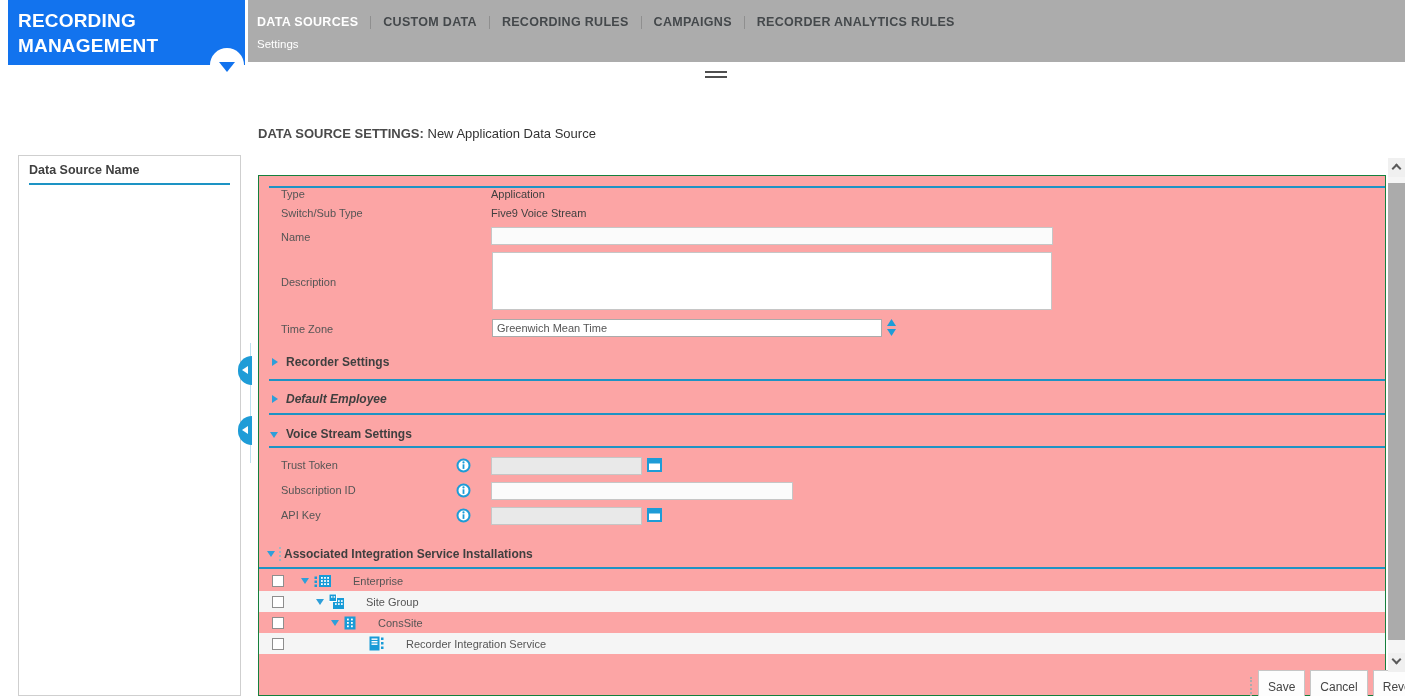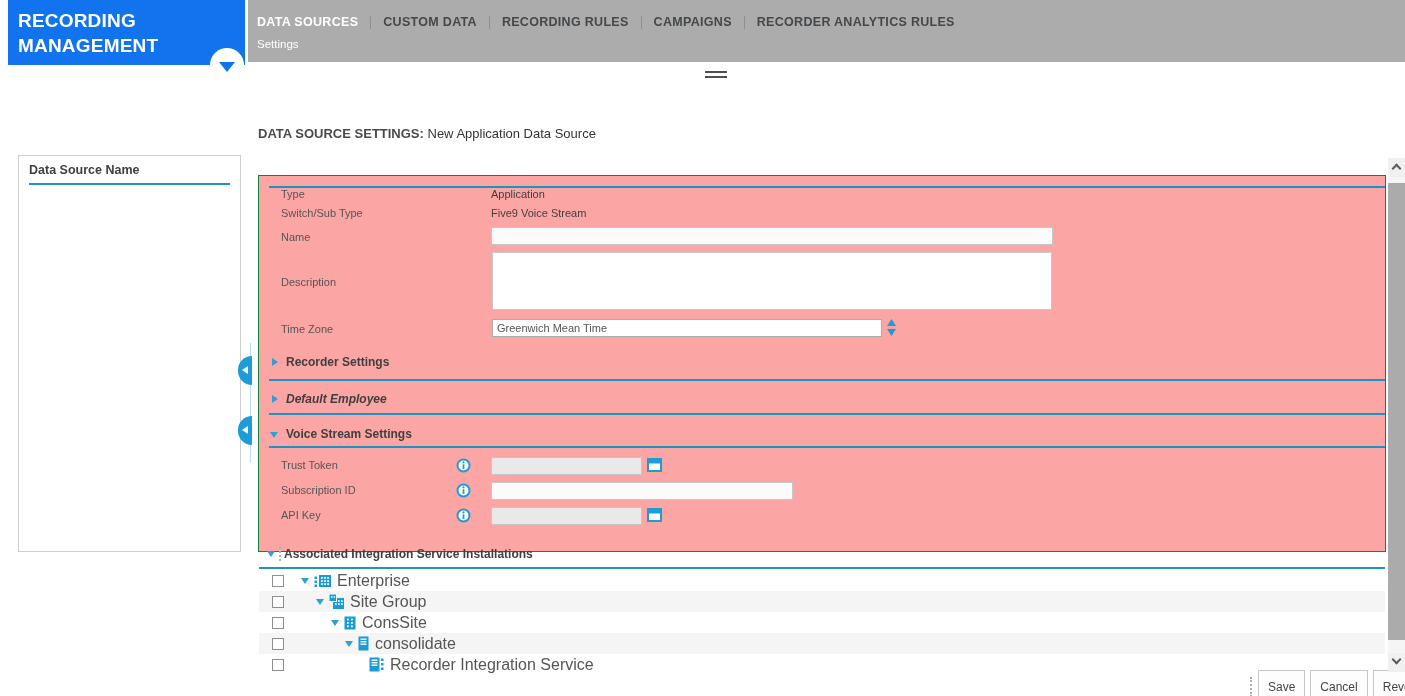--- a/index.html
+++ b/index.html
@@ -1,18 +1,18 @@
 <!DOCTYPE html>
 <html><head>
 <meta charset="utf-8">
 <style>
   * { margin:0; padding:0; box-sizing:border-box; }
   html,body { width:1405px; height:696px; overflow:hidden; background:#fff;
     font-family:"Liberation Sans", sans-serif; }
-  .stage { position:relative; width:1405px; height:552px; background:#fff; }
+  .stage { position:relative; width:1405px; height:696px; background:#fff; }
 
   
   .blue-box { position:absolute; left:8px; top:0; width:237px; height:65px; background:#1273EE; }
   .app-title { position:absolute; left:10px; top:8px; color:#fff; font-size:19px; font-weight:bold; line-height:25px; letter-spacing:.2px; }
   .circle-toggle { position:absolute; left:210px; top:48px; width:34px; height:34px; background:#fff; border-radius:50%; }
   .circle-toggle .tri { position:absolute; left:9px; top:14px; width:0; height:0;
     border-left:8px solid transparent; border-right:8px solid transparent; border-top:10px solid #1273EE; }
 
   .nav-bar { position:absolute; left:248px; top:0; right:0; height:62px; background:#ACACAC; }
   .tabs { position:absolute; left:9px; top:15px; display:flex; align-items:center; }
@@ -72,21 +72,21 @@
   .tree-hd .s-label { position:absolute; left:25px; top:0; font-size:12px; font-weight:bold; color:#3F3F3F; }
 
   .tree { position:absolute; left:0; right:0; }
   .tree-row { height:21px; display:flex; align-items:center; padding-left:13px; cursor:default; }
   .tree-row:nth-child(even) { background:#F5F5F5; }
   .cbx { width:12px; height:12px; border:1px solid #8E8E8E; background:#fff; flex:0 0 12px; cursor:pointer; }
   .t-indent { height:1px; }
   .t-tri { width:0; height:0; border-left:4.5px solid transparent; border-right:4.5px solid transparent;
     border-top:6px solid #2E9FD9; margin-right:5px; cursor:pointer; }
   .t-ic { margin-right:6px; display:inline-flex; }
-  .t-label { font-size:16px; color:#555; white-space:nowrap; }
+  .t-label { font-size:11px; color:#555; white-space:nowrap;margin-left:16px; }
 
   
   .spin { position:absolute; cursor:pointer; }
 
   
   .footer { position:absolute; left:1250px; top:670px; display:flex; align-items:center; }
   .f-grip { height:20px; border-left:2px dotted #ABABAB; margin-right:6px; }
   .btn { border:1px solid #C6C6C6; background:#FDFDFD; color:#444; font-size:12px; font-family:"Liberation Sans",sans-serif;
     padding:9px 9px; margin-right:5px; cursor:pointer; }
 
@@ -296,36 +296,20 @@
                 <rect x="7" y="6" width="1.8" height="1.8"></rect>
               <rect x="3" y="9.4" width="1.8" height="1.8"></rect>
                 <rect x="7" y="9.4" width="1.8" height="1.8"></rect>
             </g>
           </svg>
         </span>
         <span class="t-label">ConsSite</span>
       </div>
       <div class="tree-row">
         <span class="cbx"></span>
-        <span class="t-indent" style="width:61px;"></span>
-        <span class="t-tri"></span>
-        <span class="t-ic">
-          <svg width="11" height="15" viewBox="0 0 11 15">
-            <rect x="0.5" y="0.5" width="10" height="14" fill="#189BD7"></rect>
-            <g fill="#fff">
-              <rect x="2.5" y="2.5" width="6" height="1.4"></rect>
-                <rect x="2.5" y="5" width="6" height="1.4"></rect>
-                <rect x="2.5" y="7.5" width="6" height="1.4"></rect>
-            </g>
-          </svg>
-        </span>
-        <span class="t-label">consolidate</span>
-      </div>
-      <div class="tree-row">
-        <span class="cbx"></span>
         <span class="t-indent" style="width:85px;"></span>
         <span class="t-ic">
           <svg width="15" height="15" viewBox="0 0 15 15">
             <rect x="0.5" y="0.5" width="10" height="14" fill="#189BD7"></rect>
             <g fill="#fff">
               <rect x="2.5" y="2.5" width="6" height="1.4"></rect>
                 <rect x="2.5" y="5" width="6" height="1.4"></rect>
                 <rect x="2.5" y="7.5" width="6" height="1.4"></rect>
             </g>
             <g fill="#189BD7">

